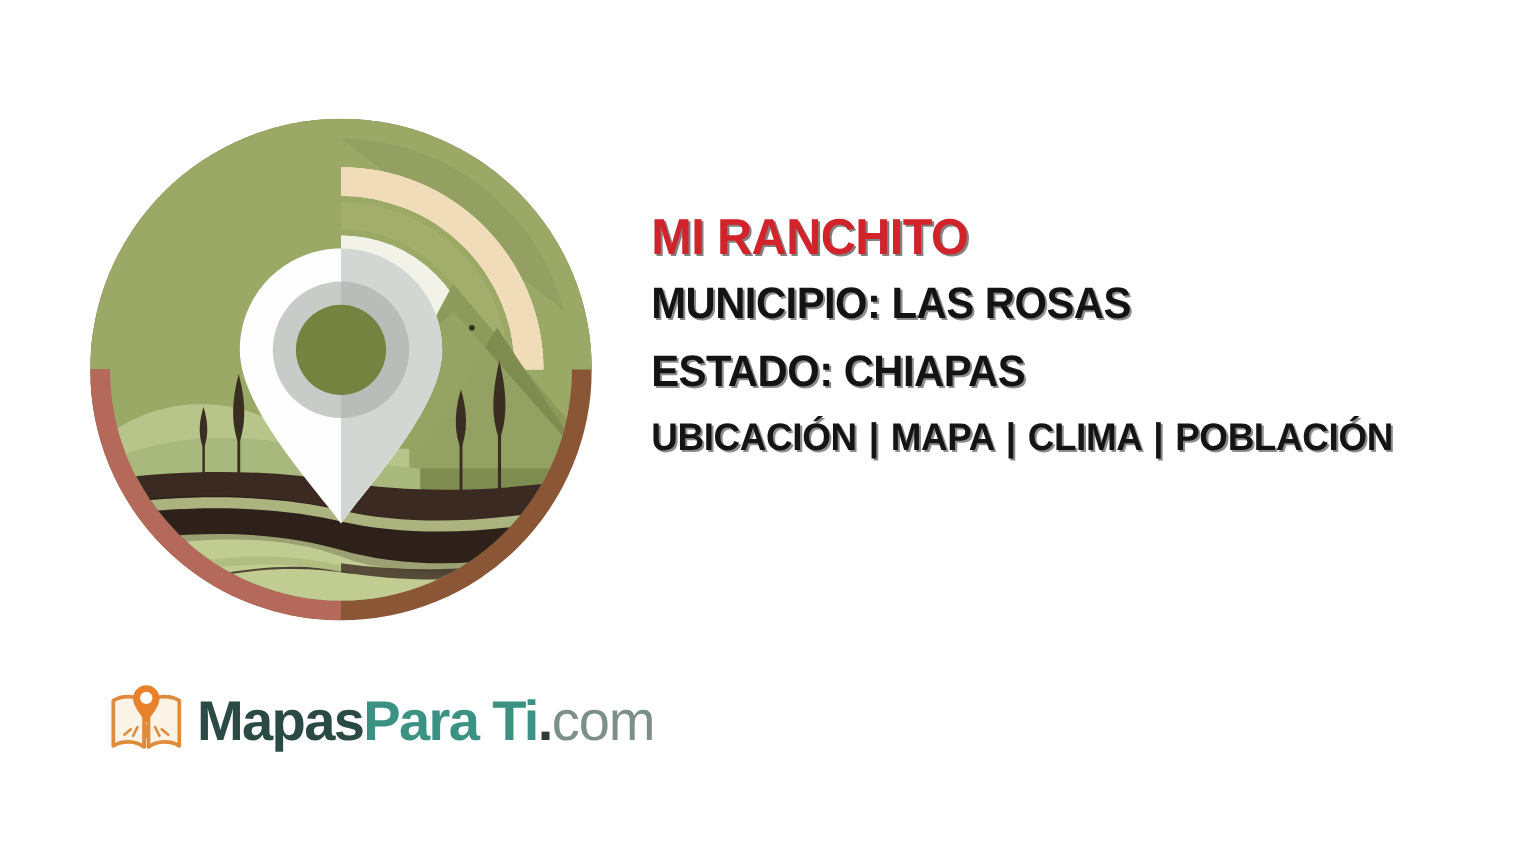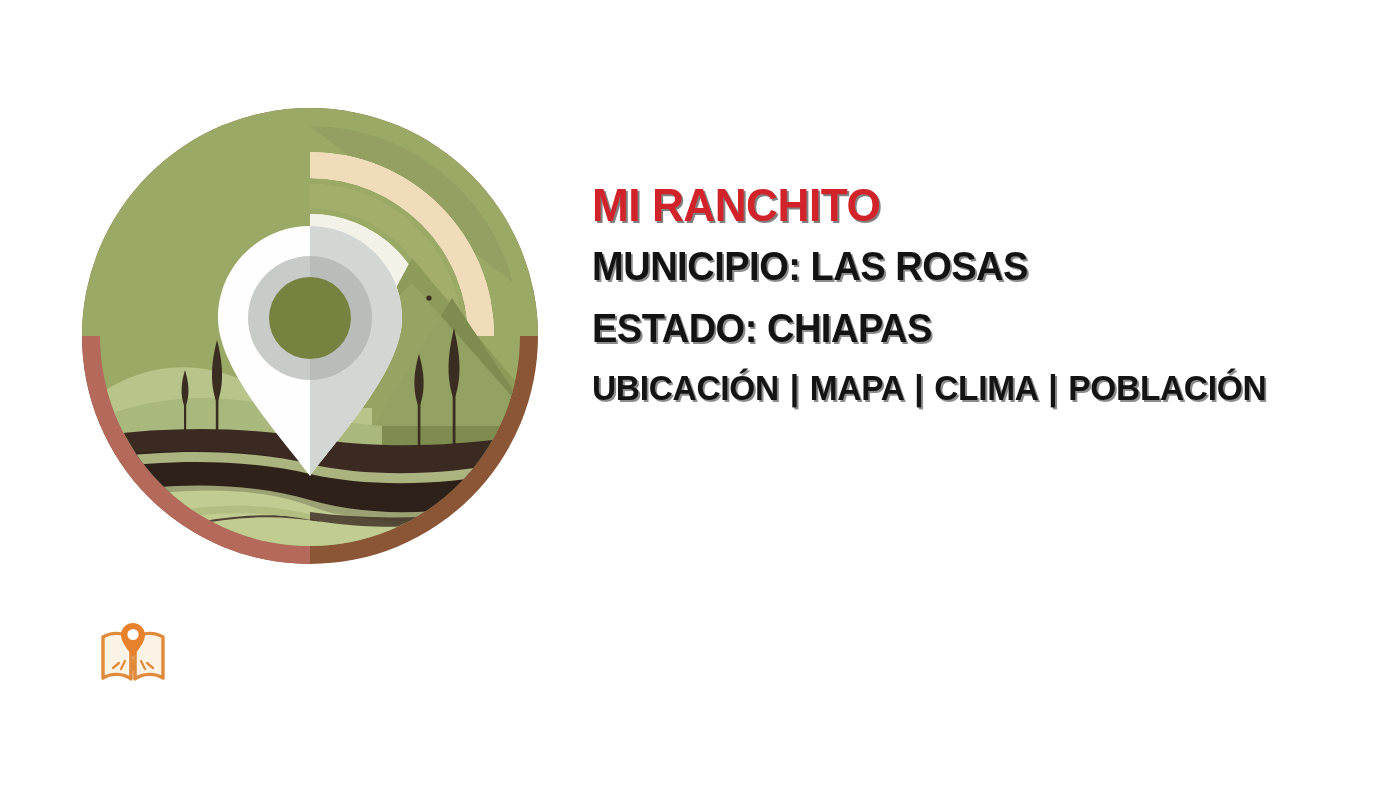--- a/index.html
+++ b/index.html
@@ -30,21 +30,21 @@
     top: 108px;
     width: 456px;
     height: 456px;
   }
   #emblem svg { display: block; width: 456px; height: 456px; }
 
   
   #info-block {
     position: absolute;
     left: 592px;
-    top: 182px;
+    top: 192px;
     width: 790px;
   }
   .headline {
     font-family: "Liberation Sans", "DejaVu Sans", sans-serif;
     font-weight: bold;
     color: #d2232a;
     font-size: 46px;
     line-height: 1.0;
     letter-spacing: -0.5px;
     margin: 0 0 18px 0;
@@ -225,15 +225,18 @@
 
       <g stroke="#e08a3c" stroke-width="2.3" stroke-linecap="round">
         <line x1="36" y1="43" x2="36" y2="53"></line>
         <line x1="28" y1="44" x2="24" y2="52"></line>
         <line x1="44" y1="44" x2="48" y2="52"></line>
         <line x1="22" y1="46" x2="16" y2="51"></line>
         <line x1="50" y1="46" x2="56" y2="51"></line>
       </g>
     </svg>
 
+    <div id="brand-wordmark">
+      <span class="w-mapas">Mapas</span><span class="w-parati">Para Ti</span><span class="w-dot">.</span><span class="w-com">com</span>
+    </div>
   </div>
 
 </div>
 
 </body></html>

